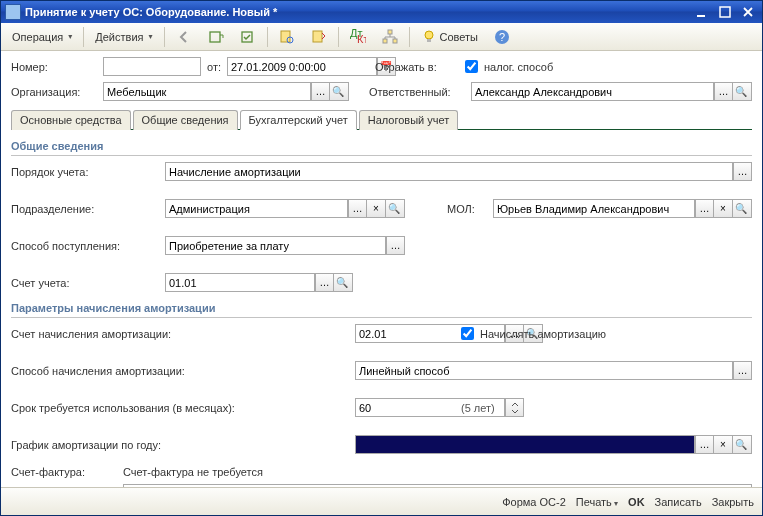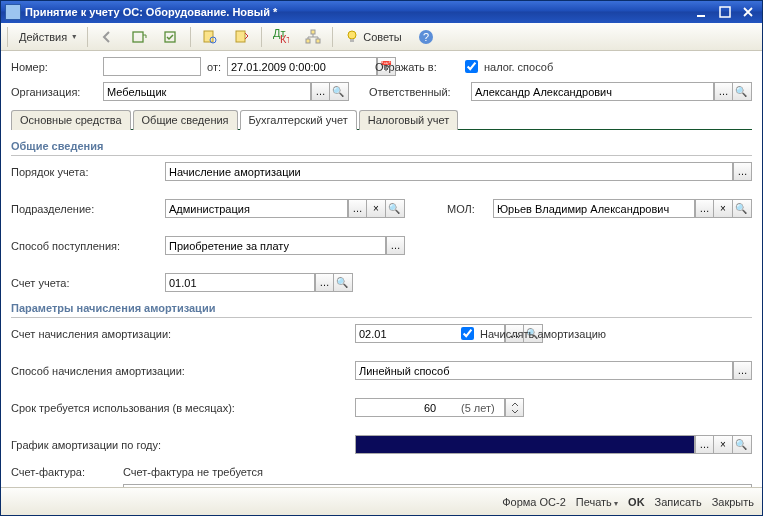--- a/index.html
+++ b/index.html
@@ -58,20 +58,23 @@
         </svg>
       </span>
     <span class="winbtn">
         <svg viewBox="0 0 12 12">
           <path d="M2 2 L10 10 M10 2 L2 10" stroke="#fff" stroke-width="1.8"></path>
         </svg>
       </span>
   </div>
 
   <div class="toolbar">
+    <span class="tbtn dd">
+        <span>Операция</span>
+      </span>
     <span class="sep"></span>
     <span class="tbtn dd">
         <span>Действия</span>
       </span>
     <span class="sep"></span>
     <span class="tbtn">
         <svg class="ico" viewBox="0 0 16 16">
           <path d="M10 3 L5 8 L10 13" fill="none" stroke="#9a9a9a" stroke-width="2"></path>
         </svg>
       </span>
@@ -252,21 +255,21 @@
           <div class="field" style="flex:1">
               <input class="tx" value="Линейный способ" style="">
               <div class="btns">
                 <span class="inbtn">…</span>
               </div>
             </div>
         </div>
         <div class="row">
           <span class="lbl" style="width:338px">Срок требуется использования (в месяцах):</span>
           <div class="field" style="width:86px">
-              <input class="tx" style="text-align: center;" value="60">
+              <input class="tx" style="text-align: left;" value="60">
               <div class="btns">
                 <span class="inbtn">
                   <svg width="8" height="12" viewBox="0 0 8 12">
                     <path d="M1 4 L4 1 L7 4 M1 8 L4 11 L7 8" fill="none" stroke="#555"></path>
                   </svg>
                 </span>
               </div>
             </div>
           <span style="width:8px"></span>
           <span class="lbl note">(5 лет)</span>

